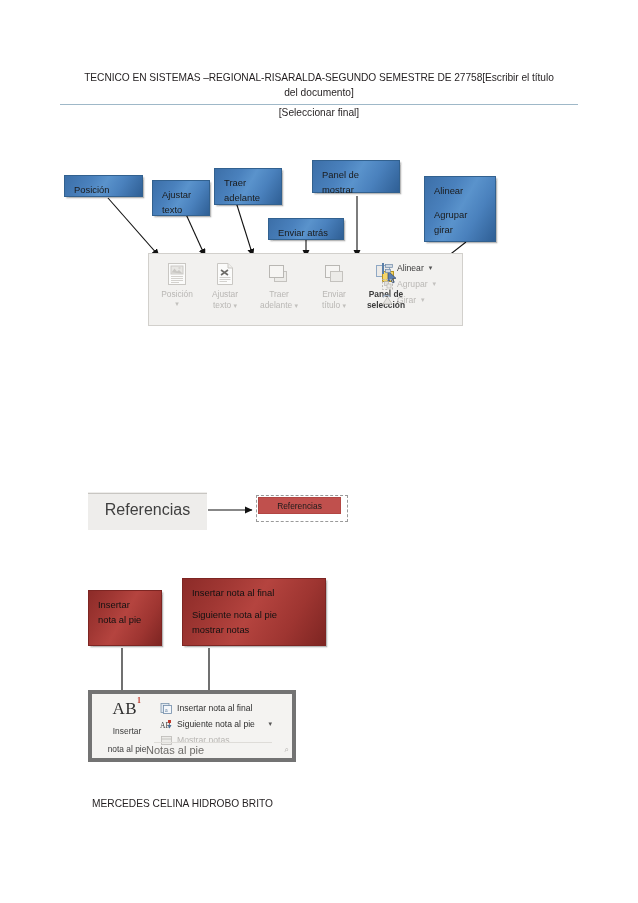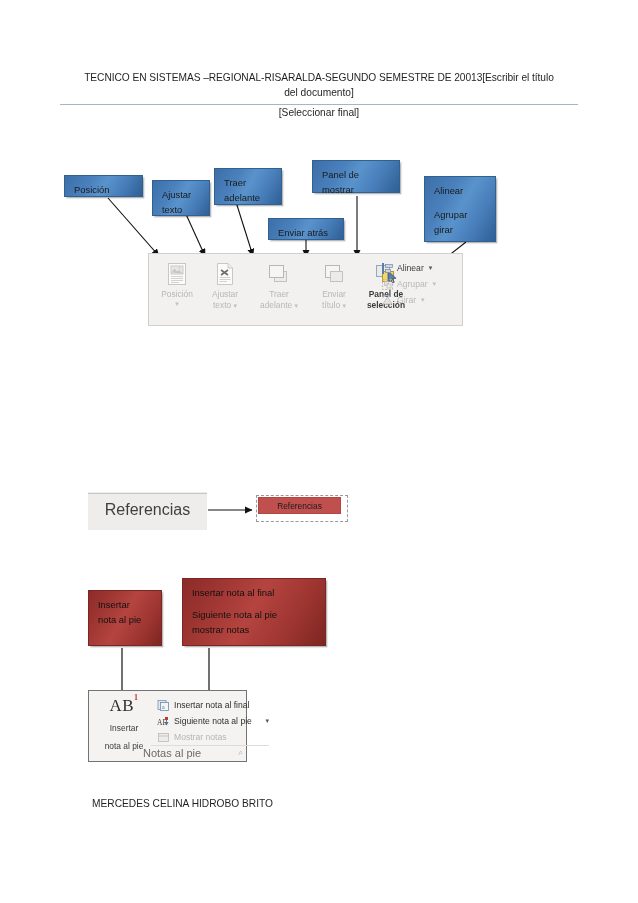--- a/index.html
+++ b/index.html
@@ -75,22 +75,22 @@
   .ref-red-wrap{position:absolute;left:256px;top:495px;width:92px;height:27px;}
   .ref-red-wrap .sel{position:absolute;left:0;top:0;width:92px;height:27px;border:1px dashed #9a9a9a;box-sizing:border-box;}
   .ref-red{
     position:absolute;left:2px;top:2px;width:83px;height:17px;
     background:#c0504d;border:1px solid #b34643;box-sizing:border-box;
     font-size:8.4px;color:#1a1a1a;display:flex;align-items:center;justify-content:center;
   }
 
   
   .ribbon-notas{
-    position:absolute;left:88px;top:690px;width:159px;height:72px;
-    background:#f4f3f1;border:1px solid #737373;box-sizing:border-box;
+    position:absolute;left:88px;top:690px;width:208px;height:72px;
+    background:#f4f3f1;border:4px solid #737373;box-sizing:border-box;
   }
   .notas-big{position:absolute;left:4px;top:5px;width:62px;text-align:center;}
   .notas-big .ab{font-size:17px;color:#2f2f2f;letter-spacing:.5px;font-family:"Liberation Serif",serif;position:relative;}
   .notas-big .ab sup{font-size:8px;color:#c0392b;font-weight:bold;top:-.55em;position:relative;}
   .notas-big .cap{font-size:8.4px;line-height:10.5px;color:#3c3c3c;margin-top:7px;}
   .notas-list{position:absolute;left:68px;top:6px;width:112px;}
   .notas-list .row{display:flex;align-items:center;height:16px;gap:4px;}
   .notas-list .nlabel{font-size:8.6px;color:#2e2e2e;white-space:nowrap;}
   .notas-list .row.off .nlabel{color:#b7b5b2;}
   .notas-list .ncaret{font-size:7px;color:#555;margin-left:auto;}
@@ -103,21 +103,21 @@
 
   
   .ico{display:block;}
 </style>
 </head>
 <body>
 
 <div class="page">
 
   <div class="doc-header">
-    <div class="line1">TECNICO EN SISTEMAS –REGIONAL-RISARALDA-SEGUNDO SEMESTRE DE 20013[Escribir el título</div>
+    <div class="line1">TECNICO EN SISTEMAS –REGIONAL-RISARALDA-SEGUNDO SEMESTRE DE 27758[Escribir el título</div>
     <div class="line2">del documento]</div>
   </div>
   <div class="hdr-rule"></div>
   <div class="doc-date">[Seleccionar final]</div>
 
   <svg class="connectors" viewBox="0 0 638 903">
     <defs>
       <marker id="ah" markerWidth="9" markerHeight="9" refX="6.5" refY="3.2" orient="auto">
         <path d="M0,0 L7,3.2 L0,6.4 z" fill="#111"></path>
       </marker>

